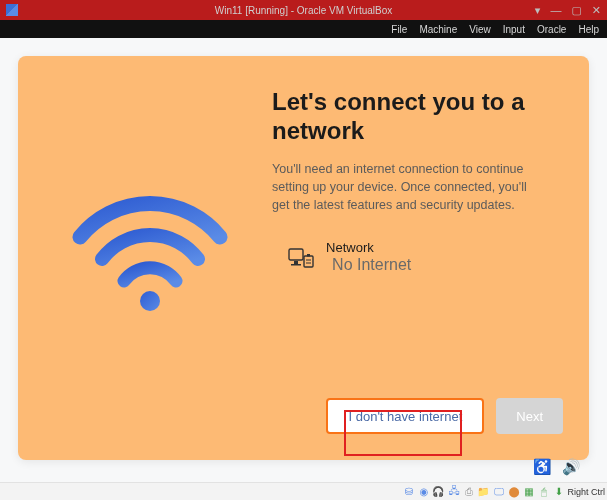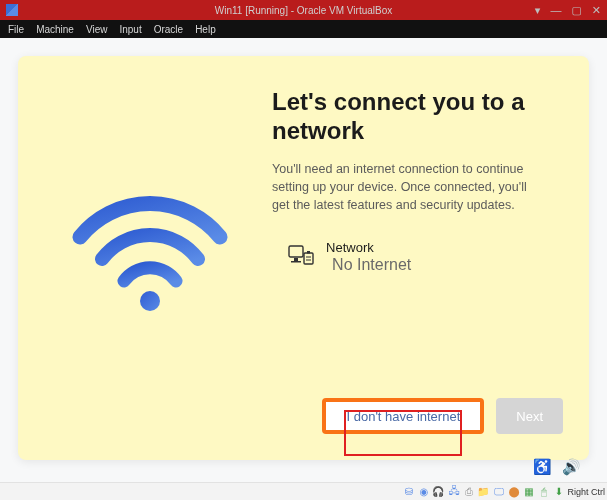--- a/index.html
+++ b/index.html
@@ -42,30 +42,31 @@
   .titlebar .win-controls span { cursor: default; }
   .menubar {
     height: 18px;
     background: #111;
     color: #d6d6d6;
     font-size: 10px;
     display: flex;
     align-items: center;
     gap: 12px;
     padding: 0 8px;
+    justify-content: flex-end;
   }
   .oobe-wrap {
     position: absolute;
     top: 38px; left: 0; right: 0; bottom: 18px;
     background: #f7f8f9;
     padding: 18px;
   }
   .oobe-card {
     width: 100%; height: 404px;
-    background: #fef9c3;
+    background: #fdba74;
     border-radius: 8px;
     box-shadow: 0 2px 10px rgba(0,0,0,0.08);
     position: relative;
     padding: 26px 40px 39px 26px;
   }
   .oobe-content {
     display: flex;
     height: 100%;
   }
   .left-panel {
@@ -88,21 +89,21 @@
   }
   .subtext {
     font-size: 12.5px;
     color: #5b5b5b;
     line-height: 1.45;
     margin-bottom: 26px;
     max-width: 260px;
   }
   .net-item {
     display: flex;
-    align-items: center;
+    align-items: flex-end;
     gap: 12px;
     margin-left: 16px;
   }
   .net-icon svg { width: 26px; height: 24px; }
   .net-label { font-size: 13px; color: #1b1b1b; line-height: 1.2; }
   .net-sub { font-size: 16px; color: #6a6a6a; margin-left: 6px; }
   .btn-row {
     position: absolute;
     right: 26px; bottom: 26px;
     display: flex;
@@ -113,21 +114,21 @@
     height: 36px;
     padding: 0 20px;
     font-size: 13px;
     border-radius: 4px;
     border: none;
     cursor: pointer;
   }
   .btn-link {
     background: #fff;
     color: #4a6aa6;
-    border: 4px solid #f97316;
+    border: 2px solid #f97316;
   }
   .btn-next {
     background: #d5d5d5;
     color: #fff;
     cursor: default;
   }
   .highlight-box {
     position: absolute;
     border: 2px solid #e02020;
     pointer-events: none;

